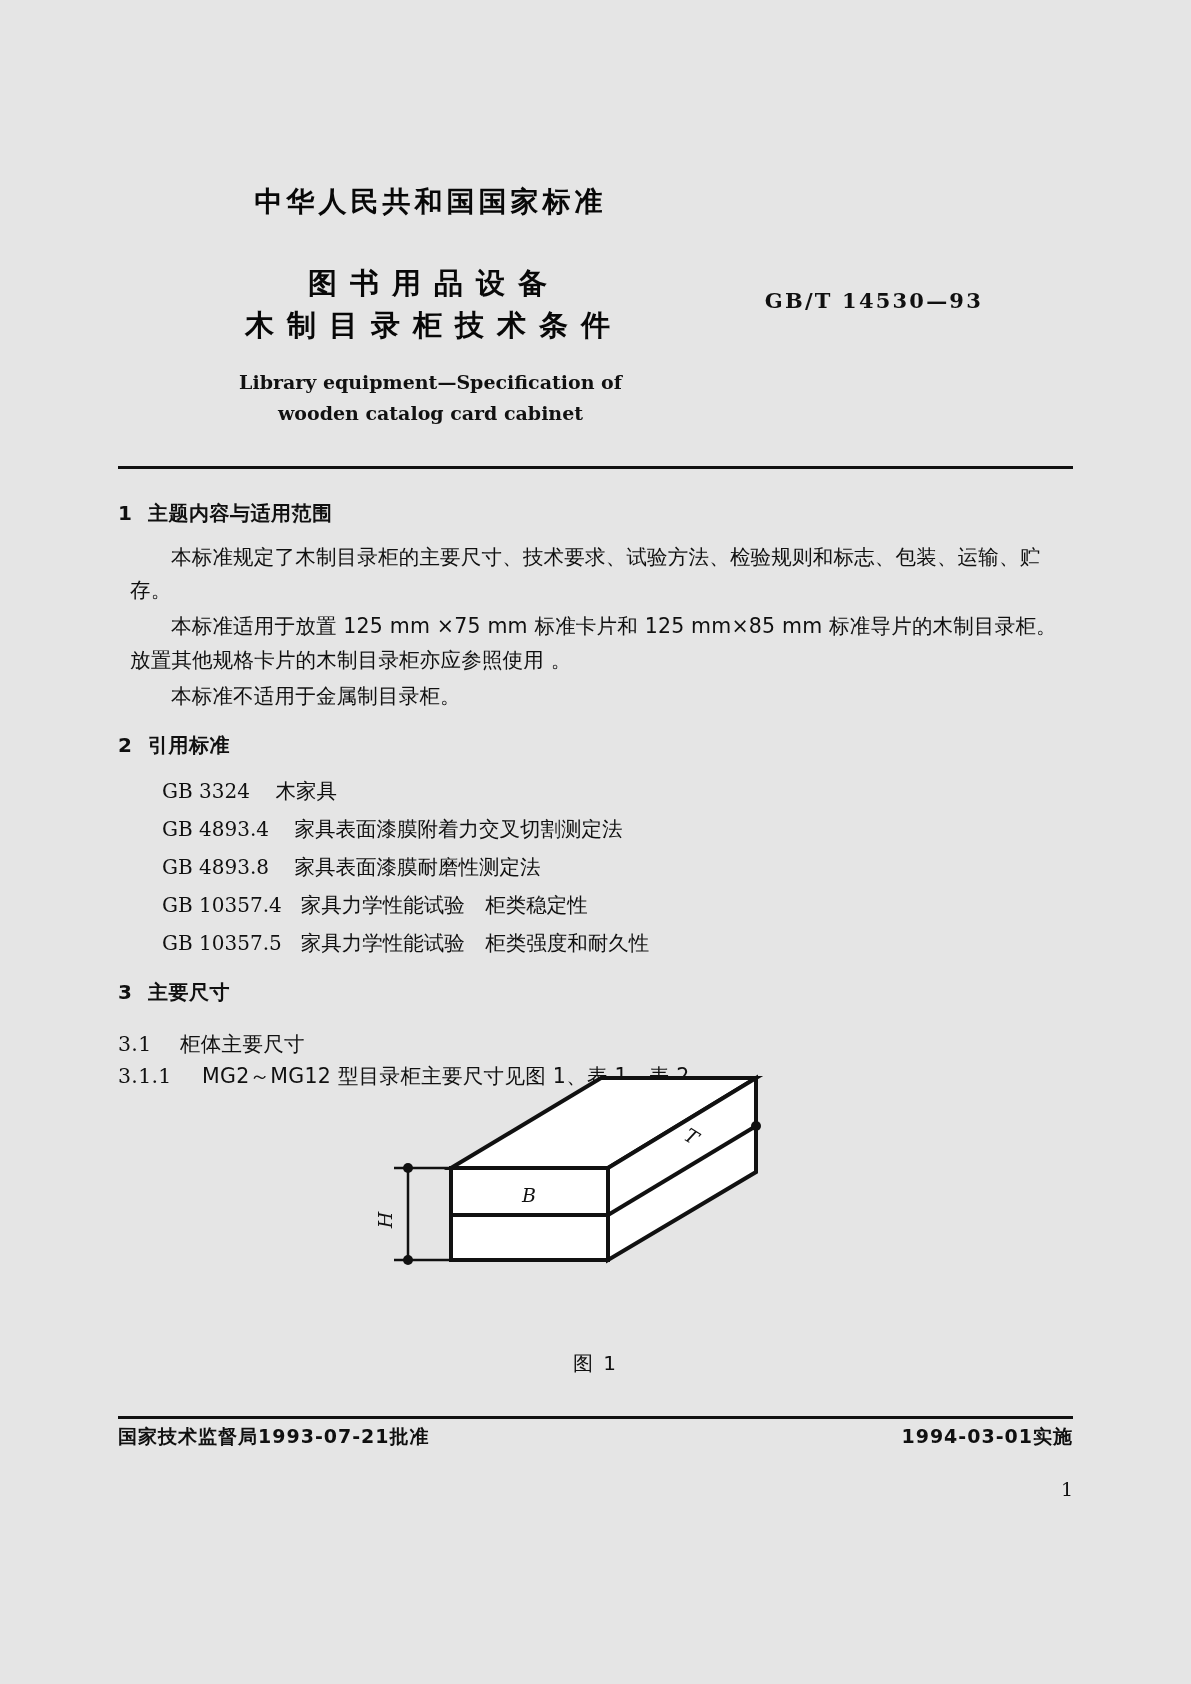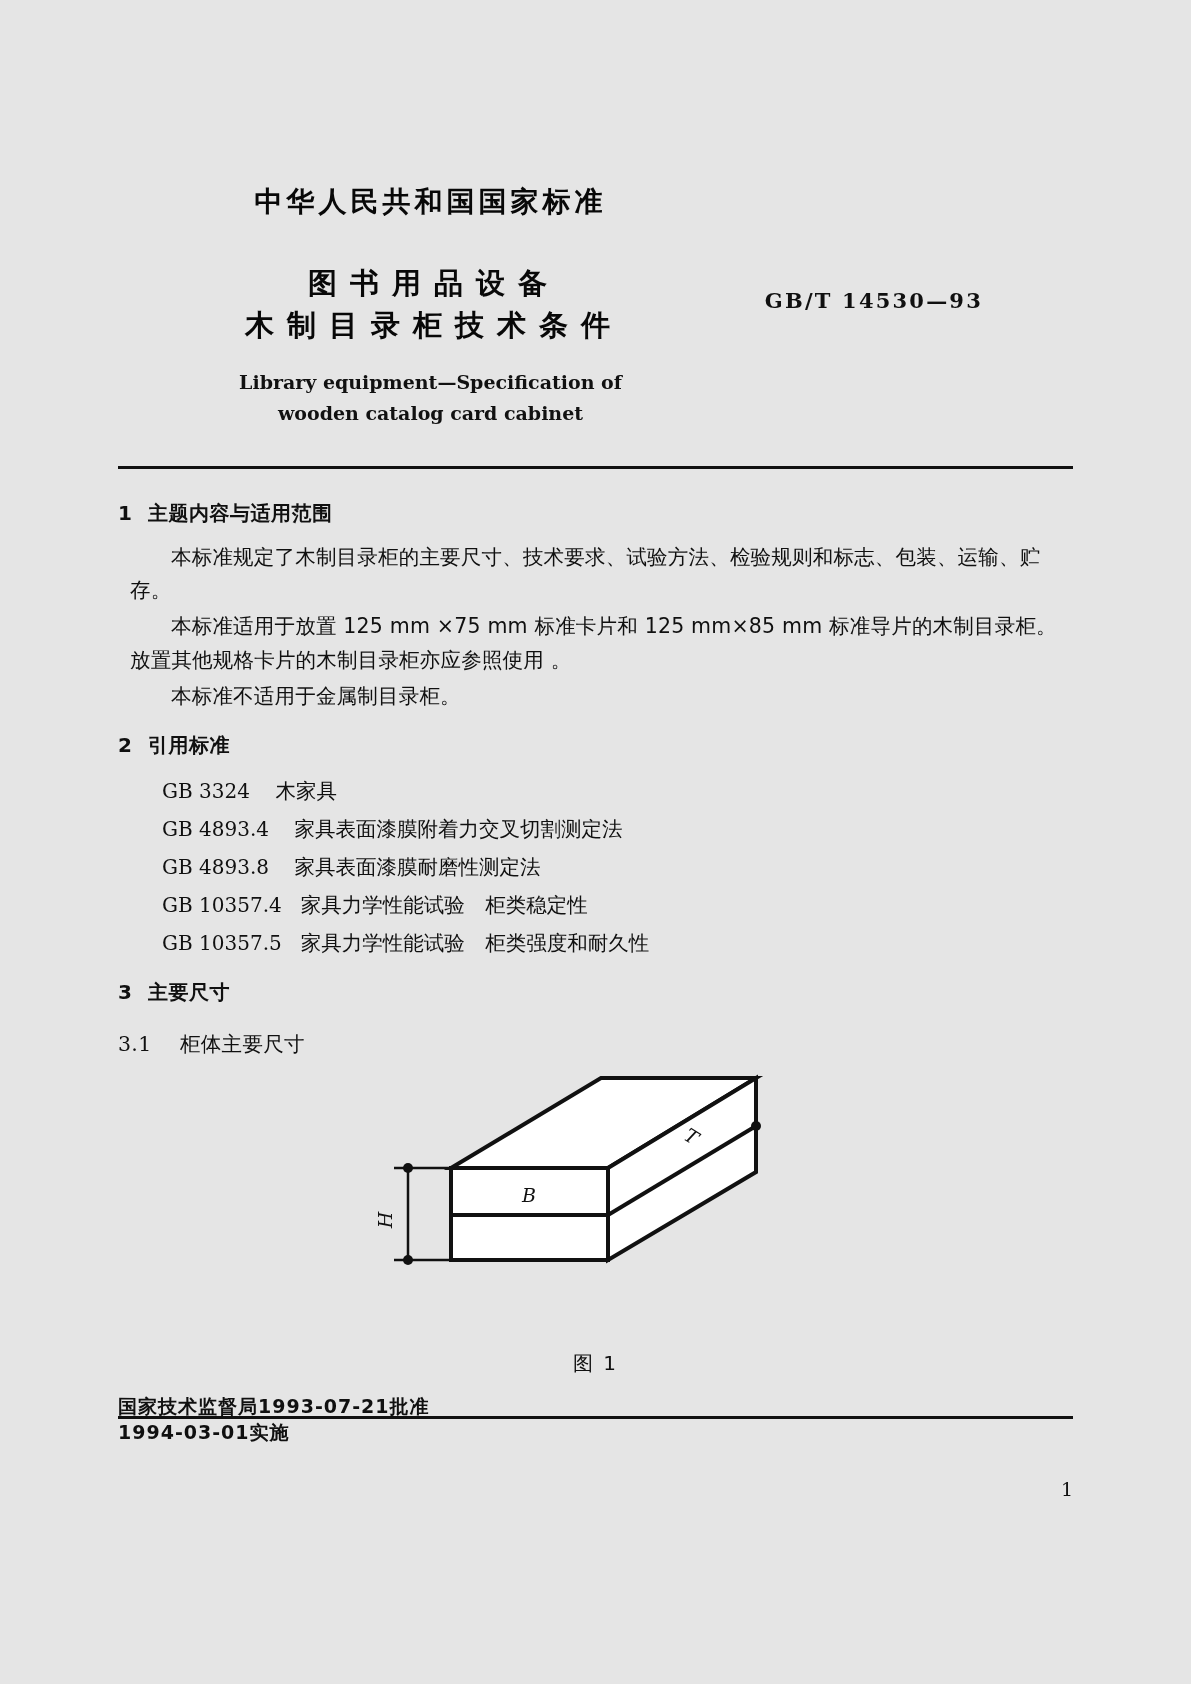--- a/index.html
+++ b/index.html
@@ -118,22 +118,22 @@
     font-size:20px;
     margin-top:6px;
     letter-spacing:2px;
   }
   
   .footrule{
     position:absolute;left:118px;right:118px;top:1416px;
     border-top:3px solid #111;
   }
   .footer{
-    position:absolute;left:118px;right:118px;top:1394px;
-    display:flex;justify-content:space-between;align-items:flex-start;flex-direction:column;
+    position:absolute;left:118px;right:118px;top:1424px;
+    display:flex;justify-content:space-between;align-items:flex-start;
   }
   .footer .left,.footer .right{
     font-weight:bold;
     font-size:19px;
     letter-spacing:1px;
   }
   .pageno{
     position:absolute;right:118px;top:1478px;
     font-family:"DejaVu Serif","Liberation Serif",serif;
     font-size:19px;
@@ -198,20 +198,23 @@
     <div class="sec-gap"></div>
 
     <div class="h1">
       <span class="num">3</span><span>主要尺寸</span>
     </div>
 
     <div class="h2">
       <span class="num mono-num">3.1</span><span style="font-weight:normal">柜体主要尺寸</span>
     </div>
 
+    <div class="h3">
+      <span class="num mono-num">3.1.1</span><span>MG2～MG12 型目录柜主要尺寸见图 1、表 1、表 2。</span>
+    </div>
 
   </div>
 
   <div class="figure">
     <svg width="560" height="280" viewBox="0 0 560 280">
       <g fill="none" stroke="#111" stroke-width="4" stroke-linejoin="miter" stroke-linecap="butt">
 
         <polygon points="135,108 285,18 440,18 292,108" fill="#ffffff"></polygon>
 
         <polygon points="135,108 292,108 292,200 135,200" fill="#ffffff"></polygon>

